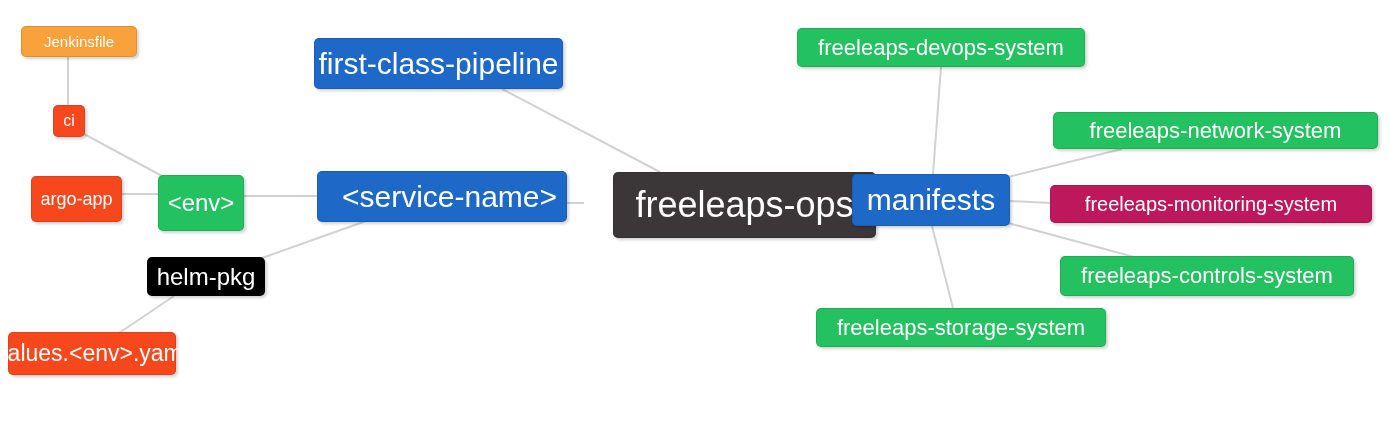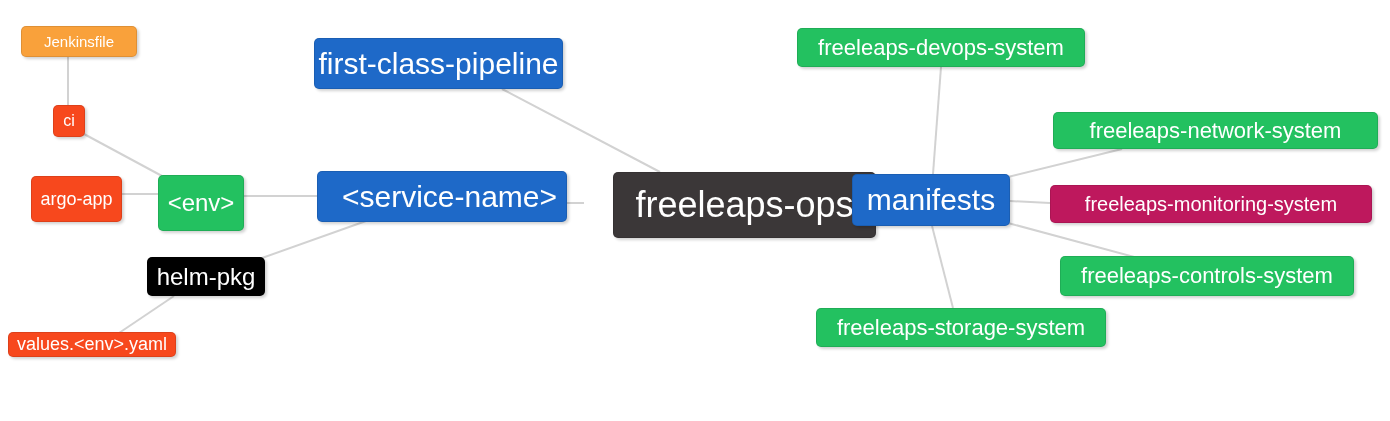--- a/index.html
+++ b/index.html
@@ -57,21 +57,21 @@
       <line x1="1008" y1="177" x2="1122" y2="149" stroke="#d2d2d2" stroke-width="2"></line>
       <line x1="1010" y1="201" x2="1050" y2="203" stroke="#d2d2d2" stroke-width="2"></line>
       <line x1="1008" y1="223" x2="1138" y2="258" stroke="#d2d2d2" stroke-width="2"></line>
       <line x1="932" y1="226" x2="953" y2="308" stroke="#d2d2d2" stroke-width="2"></line>
     </svg>
 <div class="node" style="left: 21px; top: 26px; width: 116px; height: 31px; font-size: 15px; background: rgb(249, 161, 59); color: rgb(255, 255, 255);">Jenkinsfile</div>
     <div class="node" style="left: 53px; top: 105px; width: 32px; height: 32px; font-size: 16px; background: rgb(247, 72, 29); color: rgb(255, 255, 255);">ci</div>
     <div class="node" style="left: 31px; top: 176px; width: 91px; height: 46px; font-size: 18px; background: rgb(247, 72, 29); color: rgb(255, 255, 255);">argo-app</div>
     <div class="node" style="left: 158px; top: 175px; width: 86px; height: 56px; font-size: 24px; background: rgb(35, 193, 96); color: rgb(255, 255, 255);">&lt;env&gt;</div>
     <div class="node" style="left: 147px; top: 257px; width: 118px; height: 39px; font-size: 24px; background: #000000; color: rgb(255, 255, 255);">helm-pkg</div>
-    <div class="node" style="left: 8px; top: 332px; width: 168px; height: 25px; font-size: 18px; background: rgb(247, 72, 29); color: rgb(255, 255, 255);">values.&lt;env&gt;.yaml</div>
+    <div class="node" style="left: 8px; top: 332px; width: 168px; height: 43px; font-size: 23px; background: rgb(247, 72, 29); color: rgb(255, 255, 255);">values.&lt;env&gt;.yaml</div>
     <div class="node" style="left: 314px; top: 38px; width: 249px; height: 51px; font-size: 30px; background: rgb(30, 105, 200); color: rgb(255, 255, 255);">first-class-pipeline</div>
     <div class="node" style="left: 317px; top: 171px; width: 250px; height: 51px; font-size: 30px; background: rgb(30, 105, 200); color: rgb(255, 255, 255); padding-left: 15px;">&lt;service-name&gt;</div>
     <div class="node" style="left: 584px; top: 172px; width: 263px; height: 66px; font-size: 36px; background: rgb(59, 55, 56); color: rgb(255, 255, 255); margin-left: 29px;">freeleaps-ops</div>
     <div class="node" style="left: 852px; top: 174px; width: 158px; height: 52px; font-size: 30px; background: rgb(30, 105, 200); color: rgb(255, 255, 255);">manifests</div>
     <div class="node" style="left: 797px; top: 28px; width: 288px; height: 39px; font-size: 22px; background: rgb(35, 193, 96); color: rgb(255, 255, 255);">freeleaps-devops-system</div>
     <div class="node" style="left: 1053px; top: 112px; width: 325px; height: 37px; font-size: 22px; background: rgb(35, 193, 96); color: rgb(255, 255, 255);">freeleaps-network-system</div>
     <div class="node" style="left: 1050px; top: 185px; width: 322px; height: 38px; font-size: 20px; background: #be185d; color: rgb(255, 255, 255);">freeleaps-monitoring-system</div>
     <div class="node" style="left: 1060px; top: 256px; width: 294px; height: 40px; font-size: 22px; background: rgb(35, 193, 96); color: rgb(255, 255, 255);">freeleaps-controls-system</div>
     <div class="node" style="left: 816px; top: 308px; width: 290px; height: 39px; font-size: 22px; background: rgb(35, 193, 96); color: rgb(255, 255, 255);">freeleaps-storage-system</div>
   </div>

